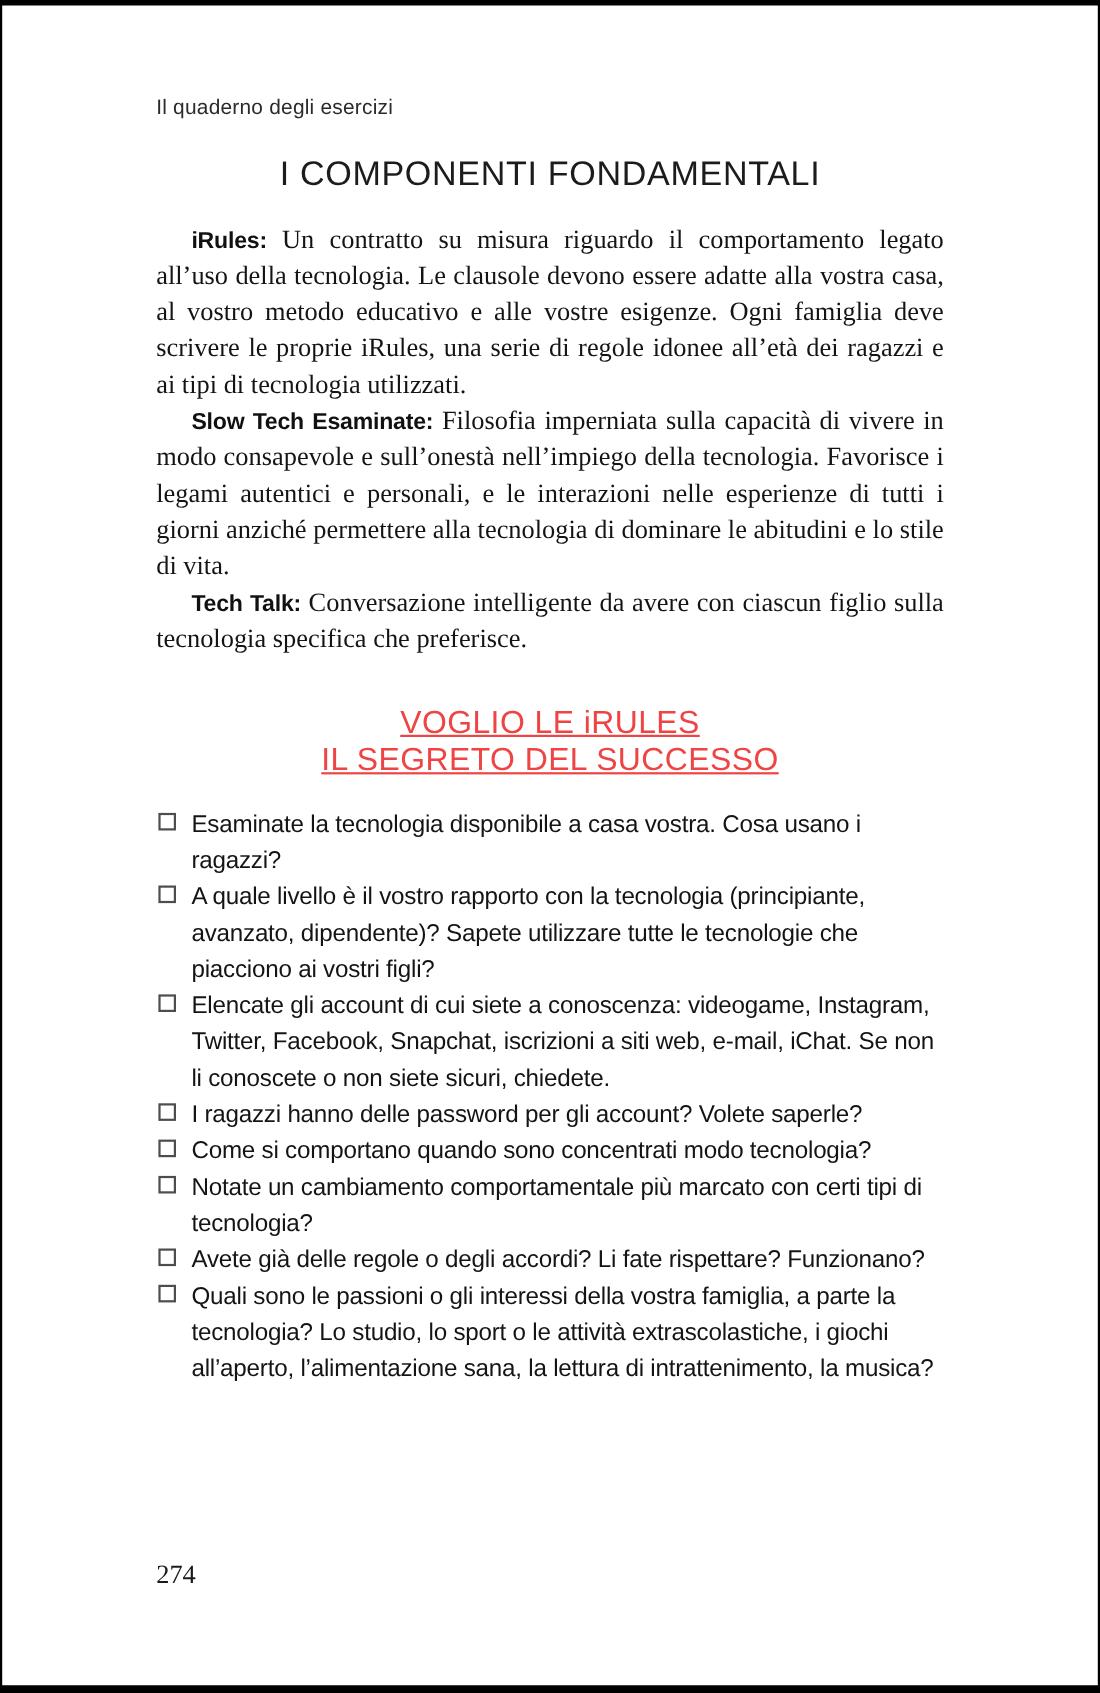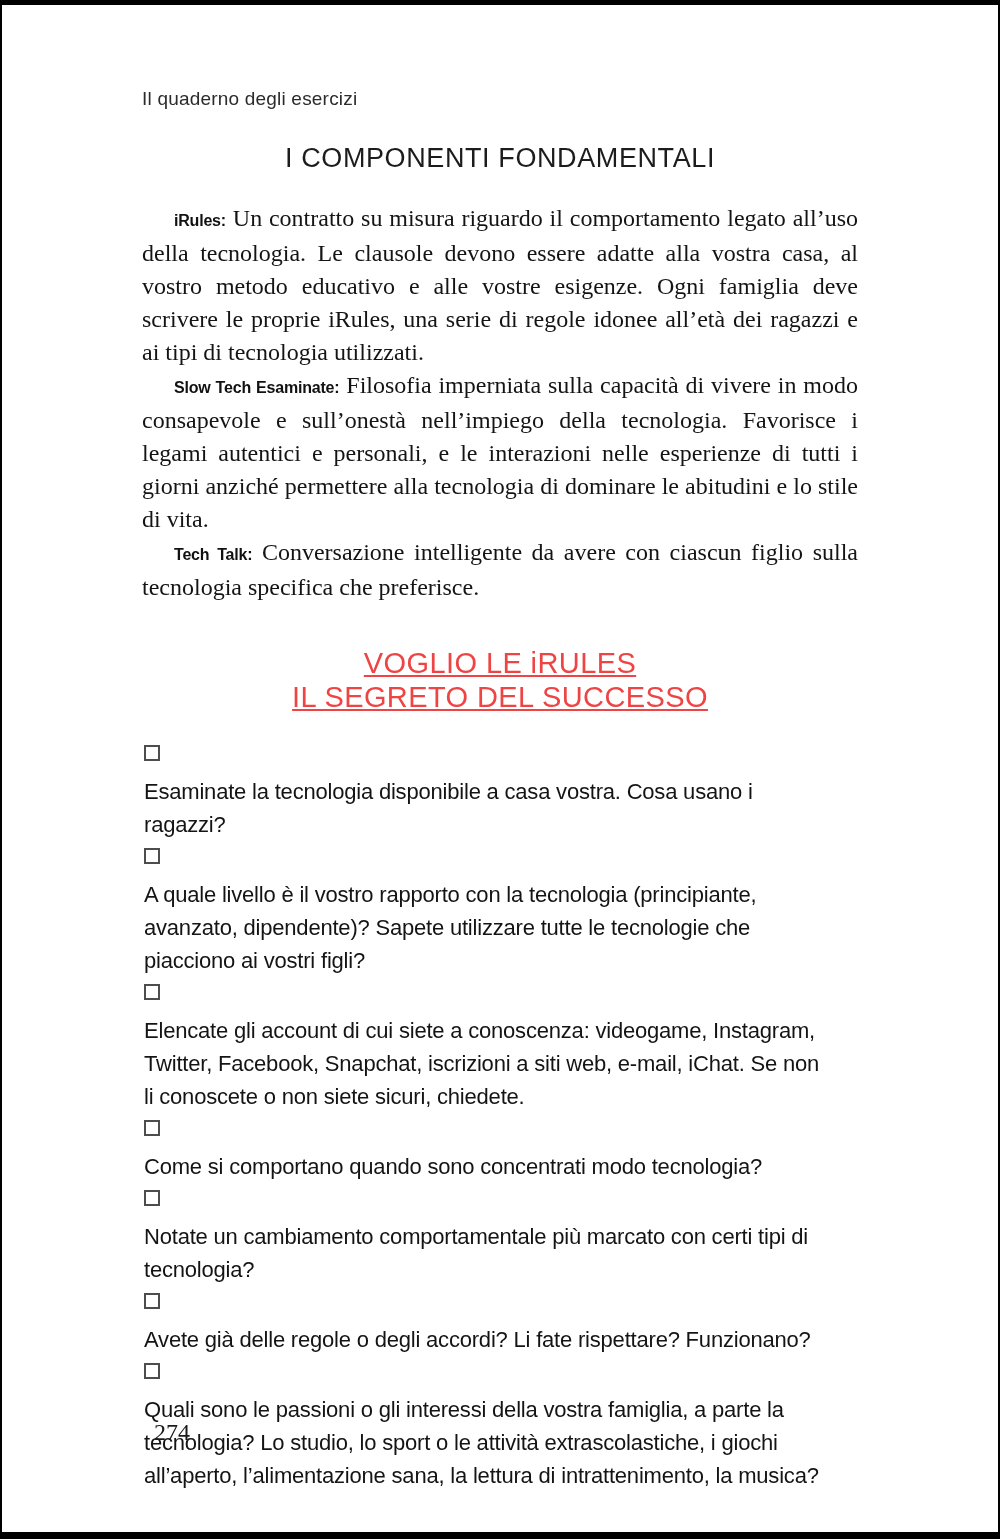--- a/index.html
+++ b/index.html
@@ -23,40 +23,40 @@
     font-family: "Liberation Sans", sans-serif;
     font-size: 19px;
     font-weight: 400;
     letter-spacing: 0.2px;
     color: #2b2b2b;
   }
   .chapter-title {
     margin: 30px 0 0 0;
     text-align: center;
     font-family: "Liberation Sans", sans-serif;
-    font-size: 27px;
+    font-size: 31px;
     line-height: 36px;
     font-weight: 400;
     letter-spacing: 0.6px;
     color: #1c1c1c;
   }
   .body-block { margin-top: 26px; }
   .body-para {
     margin: 0;
     font-family: "Liberation Serif", serif;
     font-size: 24px;
     line-height: 33px;
     text-align: justify;
     text-indent: 32px;
     color: #141414;
   }
   .body-para .lead {
     font-family: "Liberation Sans", sans-serif;
     font-weight: 700;
-    font-size: 16px;
+    font-size: 21px;
     letter-spacing: -0.2px;
     color: #111;
   }
   .section-title {
     margin: 42px 0 0 0;
     text-align: center;
     font-family: "Liberation Sans", sans-serif;
     font-size: 29px;
     line-height: 34px;
     font-weight: 400;
@@ -71,35 +71,34 @@
   }
   .check-item {
     display: flex;
     align-items: flex-start;
     gap: 14px;
     font-family: "Liberation Sans", sans-serif;
     font-size: 22px;
     line-height: 33px;
     letter-spacing: -0.2px;
     color: #141414;
-    flex-direction: column;
   }
   .checkbox {
     flex: 0 0 auto;
     width: 16px;
     height: 16px;
     margin-top: 7px;
     border: 2px solid #4d4d4d;
     background: #ffffff;
     box-sizing: border-box;
   }
   .check-text { display: block; max-width: 688px; }
   .page-number {
     position: absolute;
-    left: 152px;
+    left: 140px;
     bottom: 86px;
     font-family: "Liberation Serif", serif;
     font-size: 24px;
     color: #1a1a1a;
     text-align: center;
   }
 </style>
 </head>
 <body>
 
@@ -138,20 +137,24 @@
       <li class="check-item">
         <span class="checkbox"></span>
         <span class="check-text">A quale livello è il vostro rapporto con la tecnologia (principiante, avanzato, dipendente)? Sapete utilizzare tutte le tecnologie che piacciono ai vostri figli?</span>
       </li>
       <li class="check-item">
         <span class="checkbox"></span>
         <span class="check-text">Elencate gli account di cui siete a conoscenza: videogame, Instagram, Twitter, Facebook, Snapchat, iscrizioni a siti web, e-mail, iChat. Se non li conoscete o non siete sicuri, chiedete.</span>
       </li>
       <li class="check-item">
         <span class="checkbox"></span>
+        <span class="check-text">I ragazzi hanno delle password per gli account? Volete saperle?</span>
+      </li>
+      <li class="check-item">
+        <span class="checkbox"></span>
         <span class="check-text">Come si comportano quando sono concentrati modo tecnologia?</span>
       </li>
       <li class="check-item">
         <span class="checkbox"></span>
         <span class="check-text">Notate un cambiamento comportamentale più marcato con certi tipi di tecnologia?</span>
       </li>
       <li class="check-item">
         <span class="checkbox"></span>
         <span class="check-text">Avete già delle regole o degli accordi? Li fate rispettare? Funzionano?</span>
       </li>

